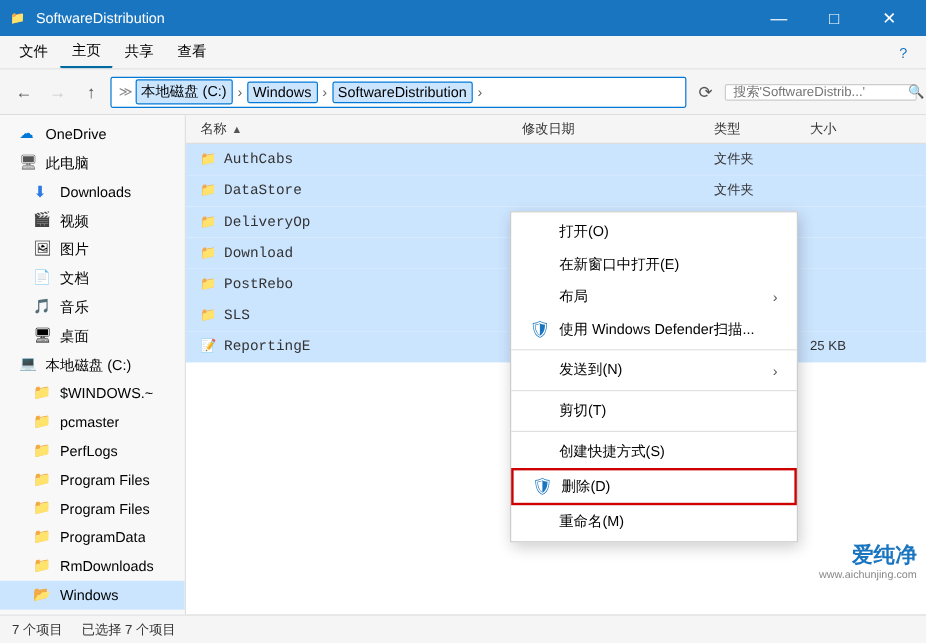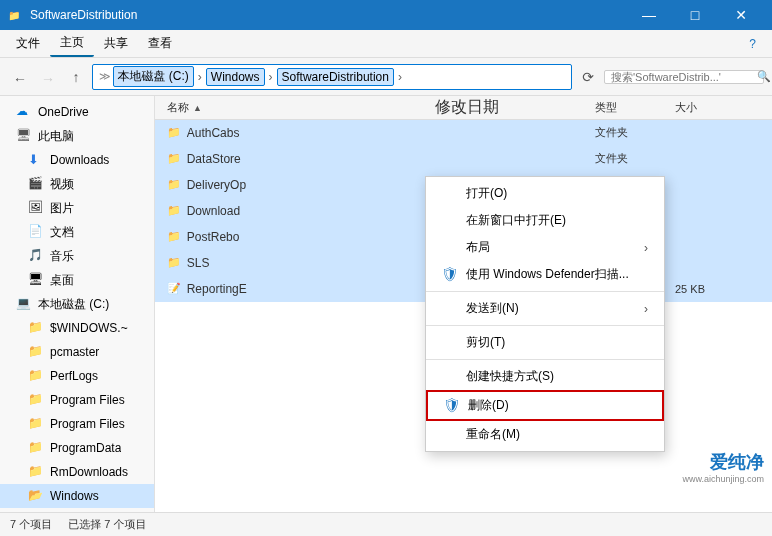--- a/index.html
+++ b/index.html
@@ -103,34 +103,34 @@
       background: #f5f5f5;
       border-bottom: 1px solid #ddd;
       height: 24px;
       align-items: center;
       padding: 0;
       position: sticky;
       top: 0;
       z-index: 1;
     }
     .col-name { width: 280px; padding-left: 12px; font-size: 11px; color: #333; display: flex; align-items: center; gap: 4px; }
-    .col-date { width: 160px; font-size: 16px; color: #333; }
+    .col-date { width: 160px; font-size: 11px; color: #333; }
     .col-type { width: 80px; font-size: 11px; color: #333; }
     .col-size { flex: 1; font-size: 11px; color: #333; }
 
     .file-row {
       display: flex;
       align-items: center;
       height: 26px;
       cursor: pointer;
       border-bottom: 1px solid transparent;
     }
     .file-row.selected { background: #cce5ff; }
     .file-row .col-name { display: flex; align-items: center; gap: 6px; padding-left: 12px; }
-    .file-row .file-label { font-size: 12px; }
+    .file-row .file-label { font-size: 12px; font-family: Liberation Mono, monospace; }
 
     
     .context-menu {
       position: absolute;
       left: 270px;
       top: 80px;
       width: 240px;
       background: white;
       border: 1px solid #ccc;
       box-shadow: 2px 4px 12px rgba(0,0,0,0.2);

